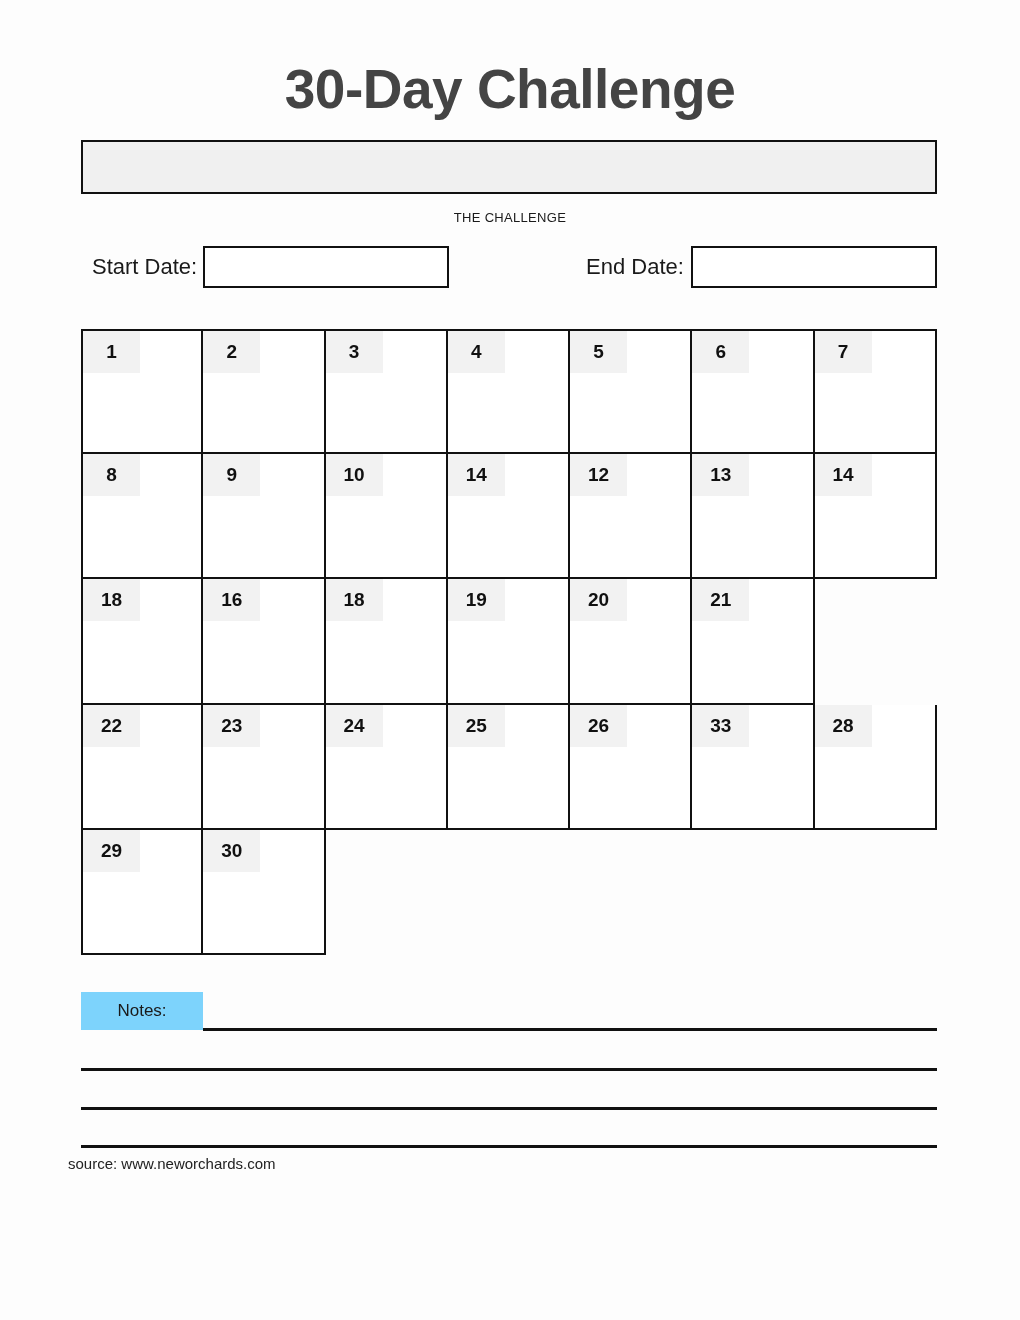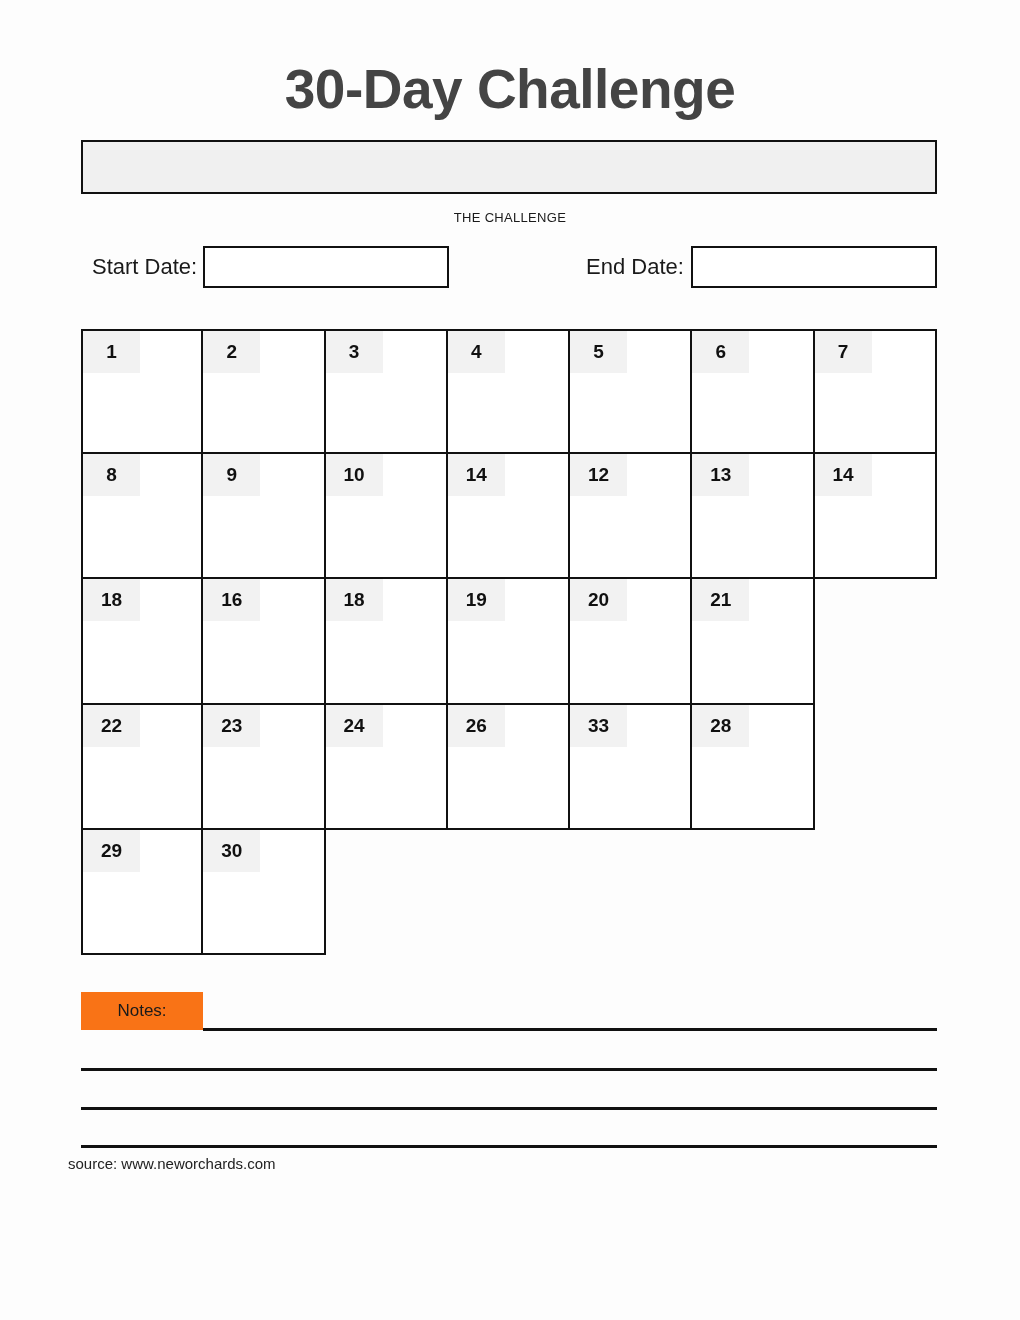--- a/index.html
+++ b/index.html
@@ -153,21 +153,21 @@
     bottom: 0;
   }
 
   
   .notes-label {
     position: absolute;
     left: 81px;
     top: 992px;
     width: 122px;
     height: 38px;
-    background: #f97316;
+    background: #7dd3fc;
     font-size: 17px;
     color: #1a1a1a;
     display: flex;
     align-items: center;
     justify-content: center;
     box-sizing: border-box;
   }
   .note-line {
     position: absolute;
     height: 0;
@@ -303,20 +303,24 @@
       <div class="cal-cell">
         <div class="day-badge">22</div>
         <div class="day-area"></div>
       </div>
       <div class="cal-cell">
         <div class="day-badge">23</div>
         <div class="day-area"></div>
       </div>
       <div class="cal-cell">
         <div class="day-badge">24</div>
+        <div class="day-area"></div>
+      </div>
+      <div class="cal-cell">
+        <div class="day-badge">25</div>
         <div class="day-area"></div>
       </div>
       <div class="cal-cell">
         <div class="day-badge">26</div>
         <div class="day-area"></div>
       </div>
       <div class="cal-cell">
         <div class="day-badge">33</div>
         <div class="day-area"></div>
       </div>

